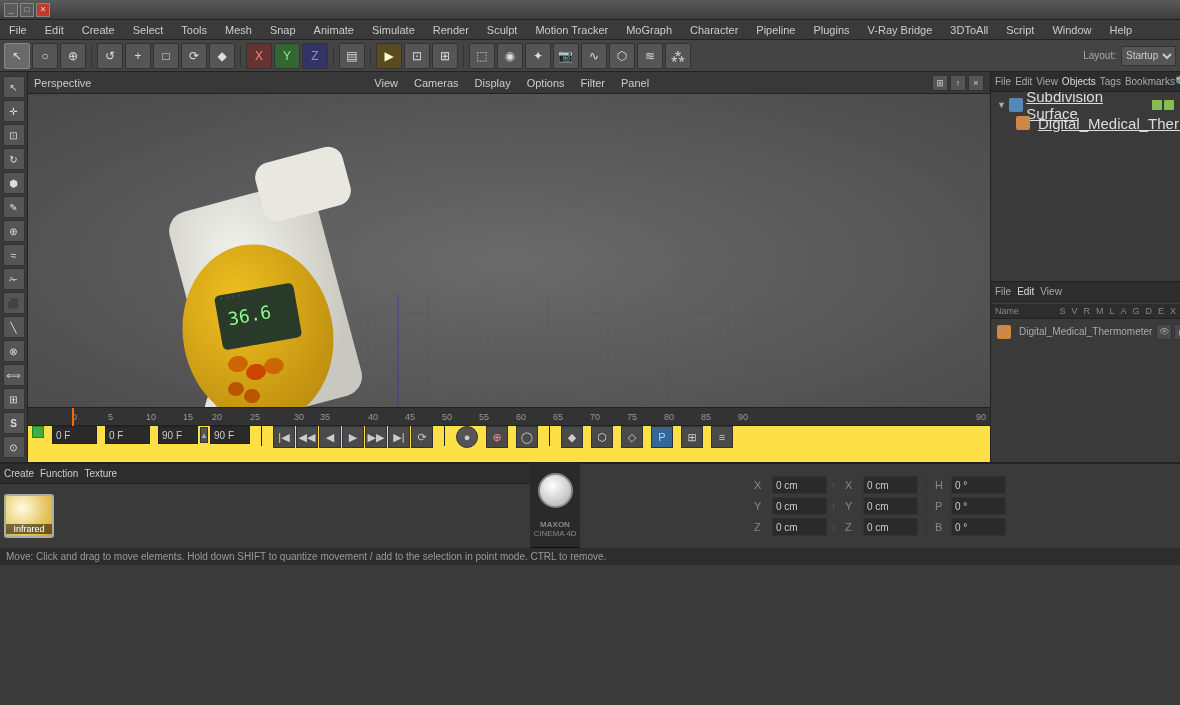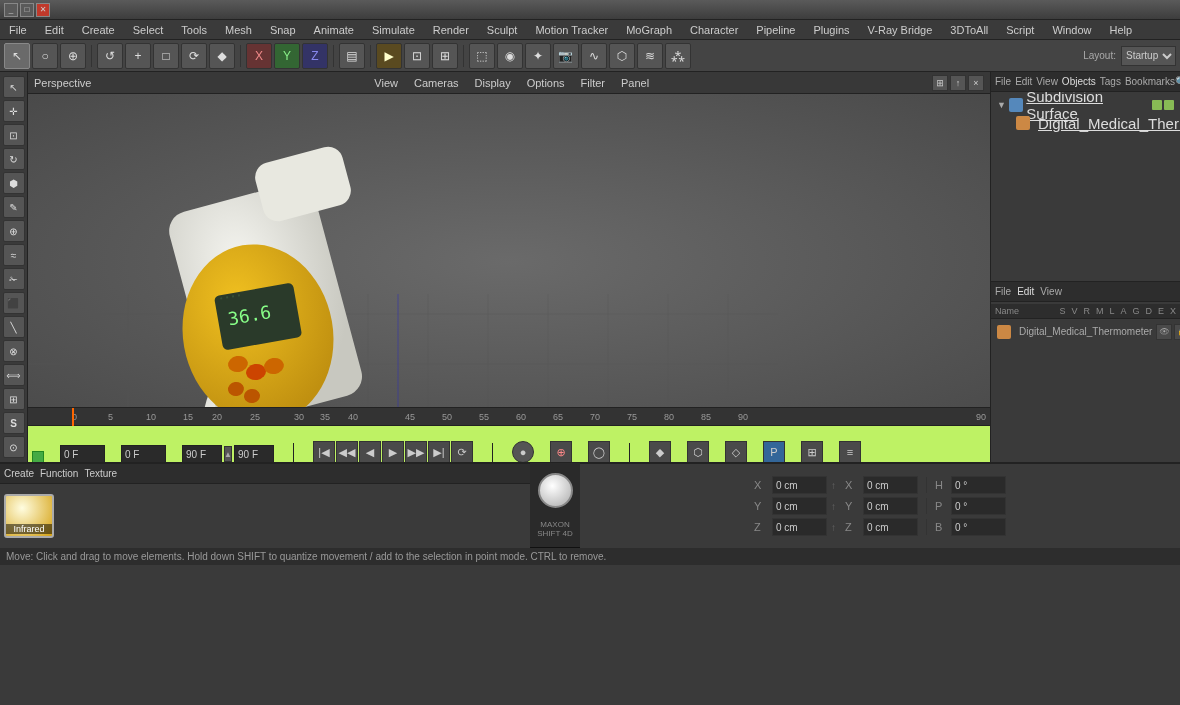--- a/index.html
+++ b/index.html
@@ -160,24 +160,24 @@
       position: relative;
     }
     .tl-marker {
       position: absolute;
       font-size: 9px;
       color: #999;
     }
     #timeline-controls {
       height: 37px;
       display: flex;
-      align-items: flex-end;
+      align-items: flex-start;
       padding: 0 4px;
-      gap: 16px;
-      background: #bef264;
+      gap: 8px;
+      background: #fde047;
     }
     .tl-input {
       width: 45px; height: 18px;
       background: #2a2a2a;
       border: 1px solid #222;
       color: #ccc;
       font-size: 10px;
       padding: 0 3px;
     }
     .tl-btn {
@@ -589,21 +589,21 @@
         <div style="position:absolute;left:44px;top:0;width:2px;height:18px;background:#ff6600;z-index:5;"></div>
 
         <div class="tl-marker" style="left:44px;">0</div>
         <div class="tl-marker" style="left:80px;">5</div>
         <div class="tl-marker" style="left:118px;">10</div>
         <div class="tl-marker" style="left:155px;">15</div>
         <div class="tl-marker" style="left:184px;">20</div>
         <div class="tl-marker" style="left:222px;">25</div>
         <div class="tl-marker" style="left:266px;">30</div>
         <div class="tl-marker" style="left:292px;">35</div>
-        <div class="tl-marker" style="left:320px;">40</div>
+        <div class="tl-marker" style="left:340px;">40</div>
         <div class="tl-marker" style="left:377px;">45</div>
         <div class="tl-marker" style="left:414px;">50</div>
         <div class="tl-marker" style="left:451px;">55</div>
         <div class="tl-marker" style="left:488px;">60</div>
         <div class="tl-marker" style="left:525px;">65</div>
         <div class="tl-marker" style="left:562px;">70</div>
         <div class="tl-marker" style="left:599px;">75</div>
         <div class="tl-marker" style="left:636px;">80</div>
         <div class="tl-marker" style="left:673px;">85</div>
         <div class="tl-marker" style="left:710px;">90</div>
@@ -731,22 +731,22 @@
     </div>
     <div id="mat-content">
       <div class="mat-swatch" style="background:radial-gradient(circle at 35% 30%, #fffde0, #d4a010);border:2px solid #aaa;">
         <div class="mat-label">Infrared</div>
       </div>
     </div>
   </div>
 
   <div style="width:50px;display:flex;flex-direction:column;align-items:center;justify-content:center;background:#2a2a2a;flex-shrink:0;">
     <div style="width:35px;height:35px;border-radius:50%;background:radial-gradient(circle at 40% 35%, #ffffff, #aaaaaa);border:2px solid #888;"></div>
-    <div style="font-size:8px;color:#888;margin-top:12px;">MAXON</div>
-    <div style="font-size:8px;color:#888;">SHIFT 4D</div>
+    <div style="font-size:8px;color:#888;margin-top:12px;font-weight:bold;">MAXON</div>
+    <div style="font-size:8px;color:#888;">CINEMA 4D</div>
   </div>
 
   <div id="coord-bar" style="flex:1;flex-direction:column;justify-content:center;height:85px;padding:4px 6px;gap:3px;">
 
     <div style="display:flex;align-items:center;gap:4px;">
       <span style="font-size:11px;color:#888;width:14px;">X</span>
       <input class="coord-input" value="0 cm" style="">
       <span style="width:10px;font-size:10px;color:#666;">↑</span>
       <span style="font-size:11px;color:#888;width:14px;">X</span>
       <input class="coord-input" value="0 cm" style="">

